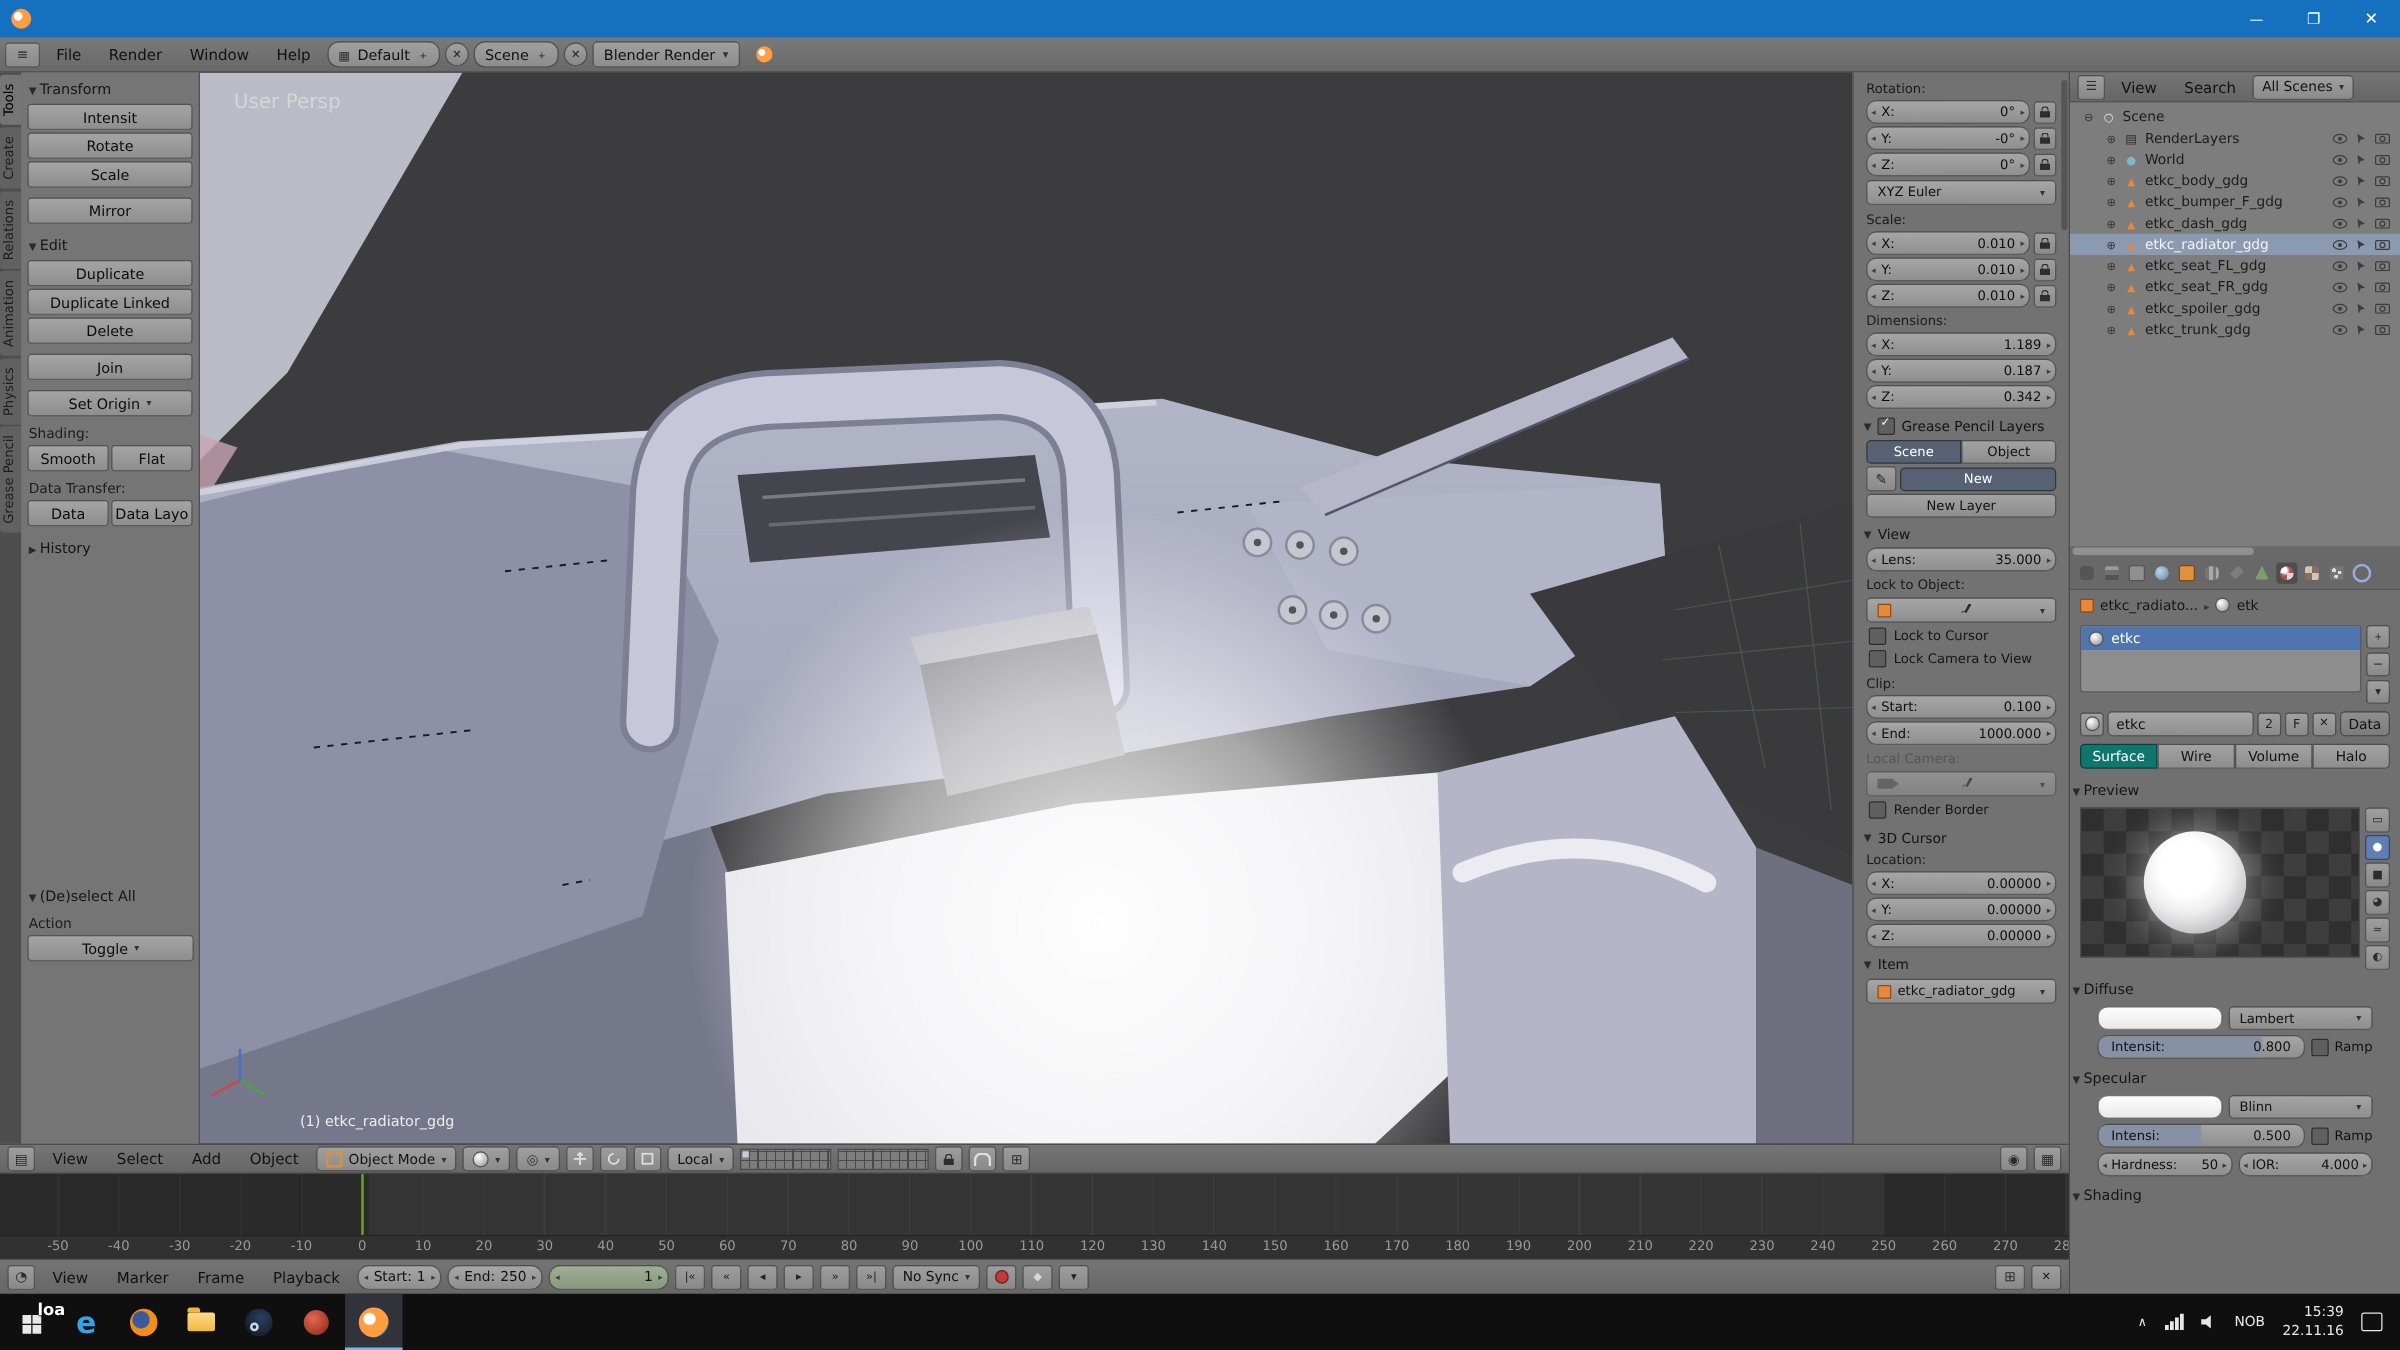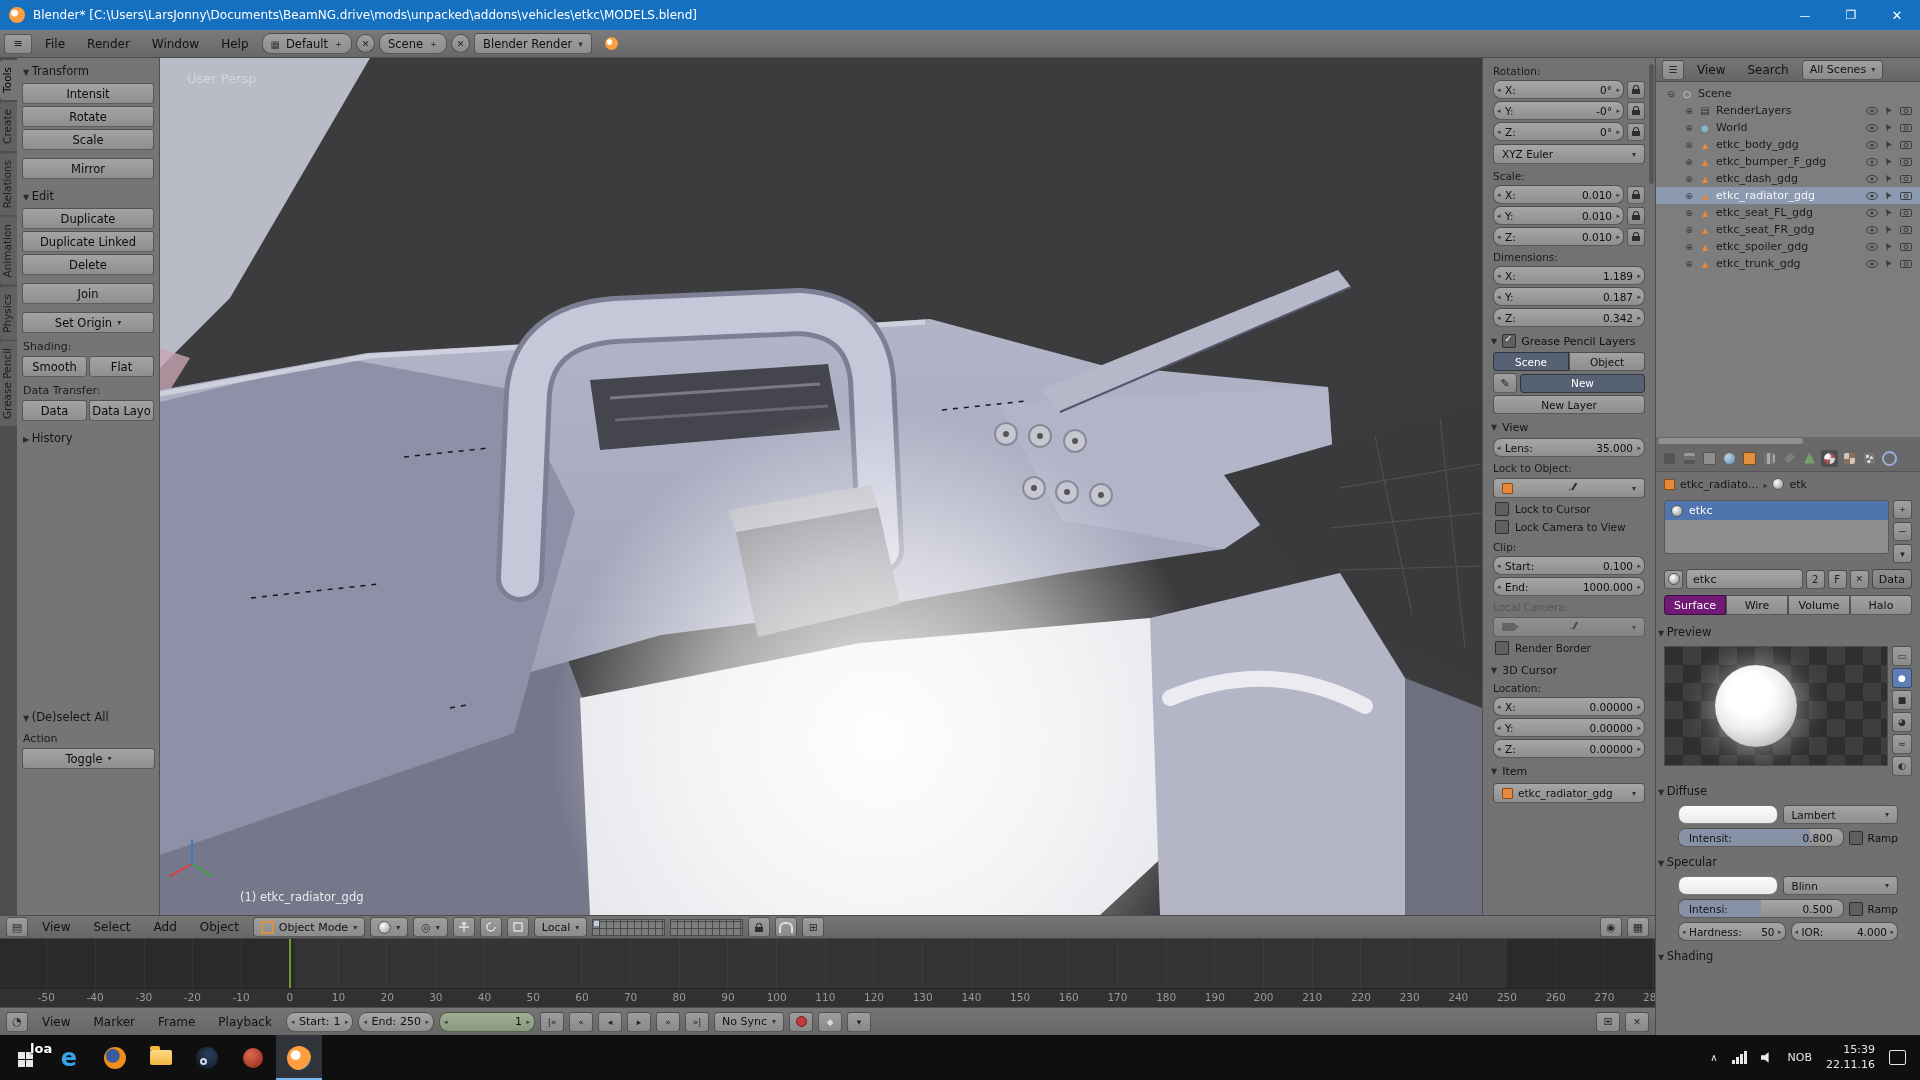--- a/index.html
+++ b/index.html
@@ -53,21 +53,21 @@
   .tbtn{height:19px;margin:2px 1px;border-radius:3px;background:linear-gradient(#a4a4a4,#8e8e8e);
     border:1px solid rgba(0,0,0,.42);display:flex;align-items:center;justify-content:center;font-size:11.5px;color:#0c0c0c;}
   .tbtn.dd::after{content:"▾";font-size:8px;color:#333;margin-left:5px;}
   .half{display:flex;gap:2px;margin:2px 1px;}
   .half .tbtn{flex:1;margin:0;}
   .slab{font-size:11px;color:#1c1c1c;padding:5px 2px 1px 2px;}
   #shelf-bottom{position:absolute;left:4px;top:648px;width:135px;}
 
   
   #viewport{left:160px;top:58px;width:1322px;height:857px;background:#3c3c3e;overflow:hidden;}
-  #vp-label{left:187px;top:71px;color:#d6d6d6;font-size:13px;}
+  #vp-label{left:187px;top:71px;color:#d6d6d6;font-size:16px;}
   #vp-obj{left:240px;top:890px;color:#ececec;font-size:11.5px;}
 
   
   #npanel{left:1482px;top:58px;width:173px;height:857px;background:#727272;border-left:1px solid #4f4f4f;box-sizing:border-box;padding:4px 2px;overflow:hidden;}
   .nlab{font-size:10.5px;color:#1a1a1a;padding:3px 8px 1px 8px;}
   .nlab.dim2{color:#565656;}
   .nrow{display:flex;align-items:center;gap:3px;margin:2px 8px;}
   .nf{flex:1;display:flex;align-items:center;height:17px;background:linear-gradient(#a6a6a6,#8f8f8f);
     border:1px solid rgba(0,0,0,.45);border-radius:8px;padding:0 11px;font-size:10.5px;color:#0e0e0e;position:relative;}
   .nf::before{content:"◂";position:absolute;left:3px;font-size:7px;color:#3d3d3d;}
@@ -175,21 +175,21 @@
   #matrow{display:flex;align-items:center;gap:3px;margin:6px 8px;}
   .fld{display:flex;align-items:center;height:18px;background:linear-gradient(#a6a6a6,#8f8f8f);
     border:1px solid rgba(0,0,0,.45);border-radius:4px;padding:0 6px;font-size:11px;gap:5px;}
   .fld.grow{flex:1;}
   .fld.darkb{background:linear-gradient(#8f8f8f,#7c7c7c);}
   #surftabs{display:flex;margin:6px 8px;}
   .stab{flex:1;height:18px;display:flex;align-items:center;justify-content:center;font-size:11px;color:#111;
     background:linear-gradient(#a2a2a2,#8d8d8d);border:1px solid rgba(0,0,0,.45);}
   .stab:first-child{border-radius:4px 0 0 4px;}
   .stab:last-child{border-radius:0 4px 4px 0;}
-  .stab.active{background:#701a75;color:#fff;}
+  .stab.active{background:#0f766e;color:#fff;}
   #prevwrap{display:flex;gap:4px;margin:4px 8px;}
   #preview{flex:1;height:118px;border:1px solid #4e4e4e;position:relative;overflow:hidden;
     background-color:#2f2f2f;
     background-image:linear-gradient(45deg,#3e3e3e 25%,transparent 25%,transparent 75%,#3e3e3e 75%),
                      linear-gradient(45deg,#3e3e3e 25%,transparent 25%,transparent 75%,#3e3e3e 75%);
     background-size:36px 36px;background-position:0 0,18px 18px;}
   #prevsphere{position:absolute;left:50px;top:18px;width:82px;height:82px;border-radius:50%;
     background:radial-gradient(circle at 42% 36%,#ffffff 0 30%,#ececec 52%,#c2c2c6 76%,#97979c 100%);
     box-shadow:0 0 26px 6px rgba(255,255,255,.35);}
   #prevstrip{display:flex;flex-direction:column;gap:2px;}
@@ -271,21 +271,20 @@
   
   .msvg{display:block;}
 </style>
 </head>
 <body>
 
 <div id="screen">
 
   <div id="titlebar" class="abs">
     <span class="blogo"></span>
-    <span class="ttl">Blender* [C:\Users\LarsJonny\Documents\BeamNG.drive\mods\unpacked\addons\vehicles\etkc\MODELS.blend]</span>
     <span class="wbtns">
       <span class="wbtn g-min"></span>
       <span class="wbtn g-max"></span>
       <span class="wbtn close g-close"></span>
     </span>
   </div>
 
   <div id="infobar" class="abs">
     <span class="edbtn g-info"></span>
     <span class="menu">File</span>

